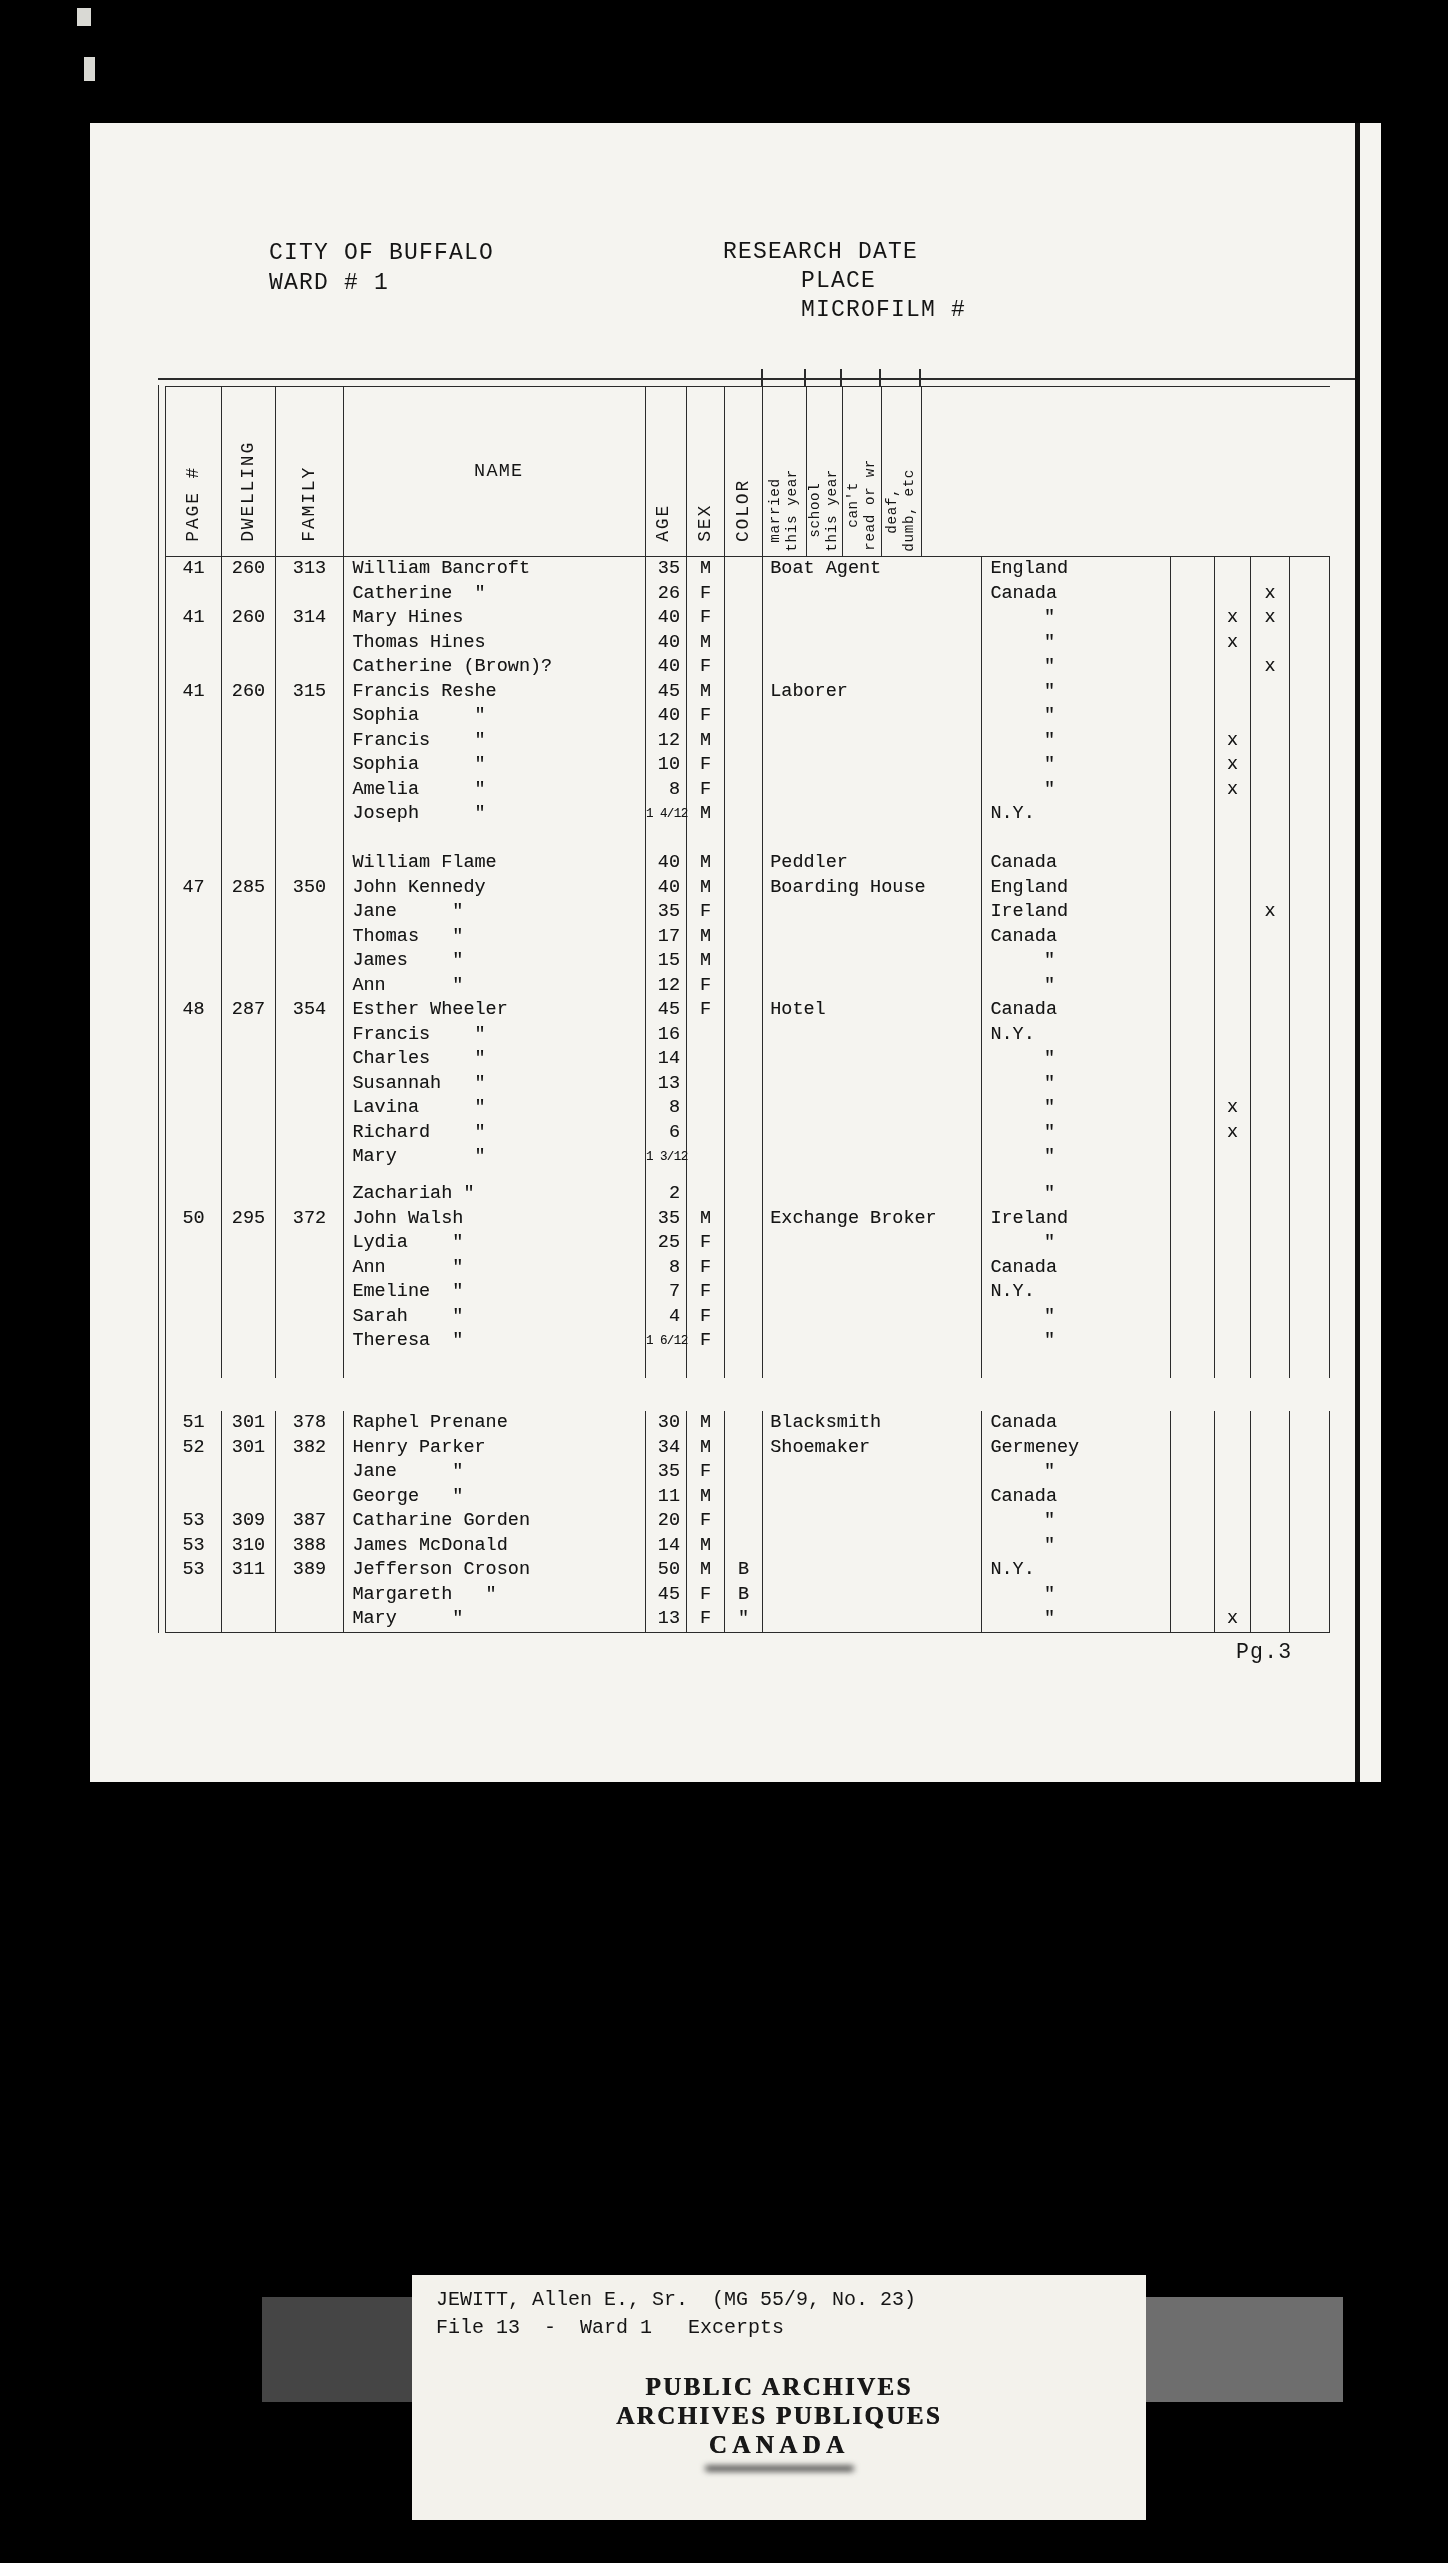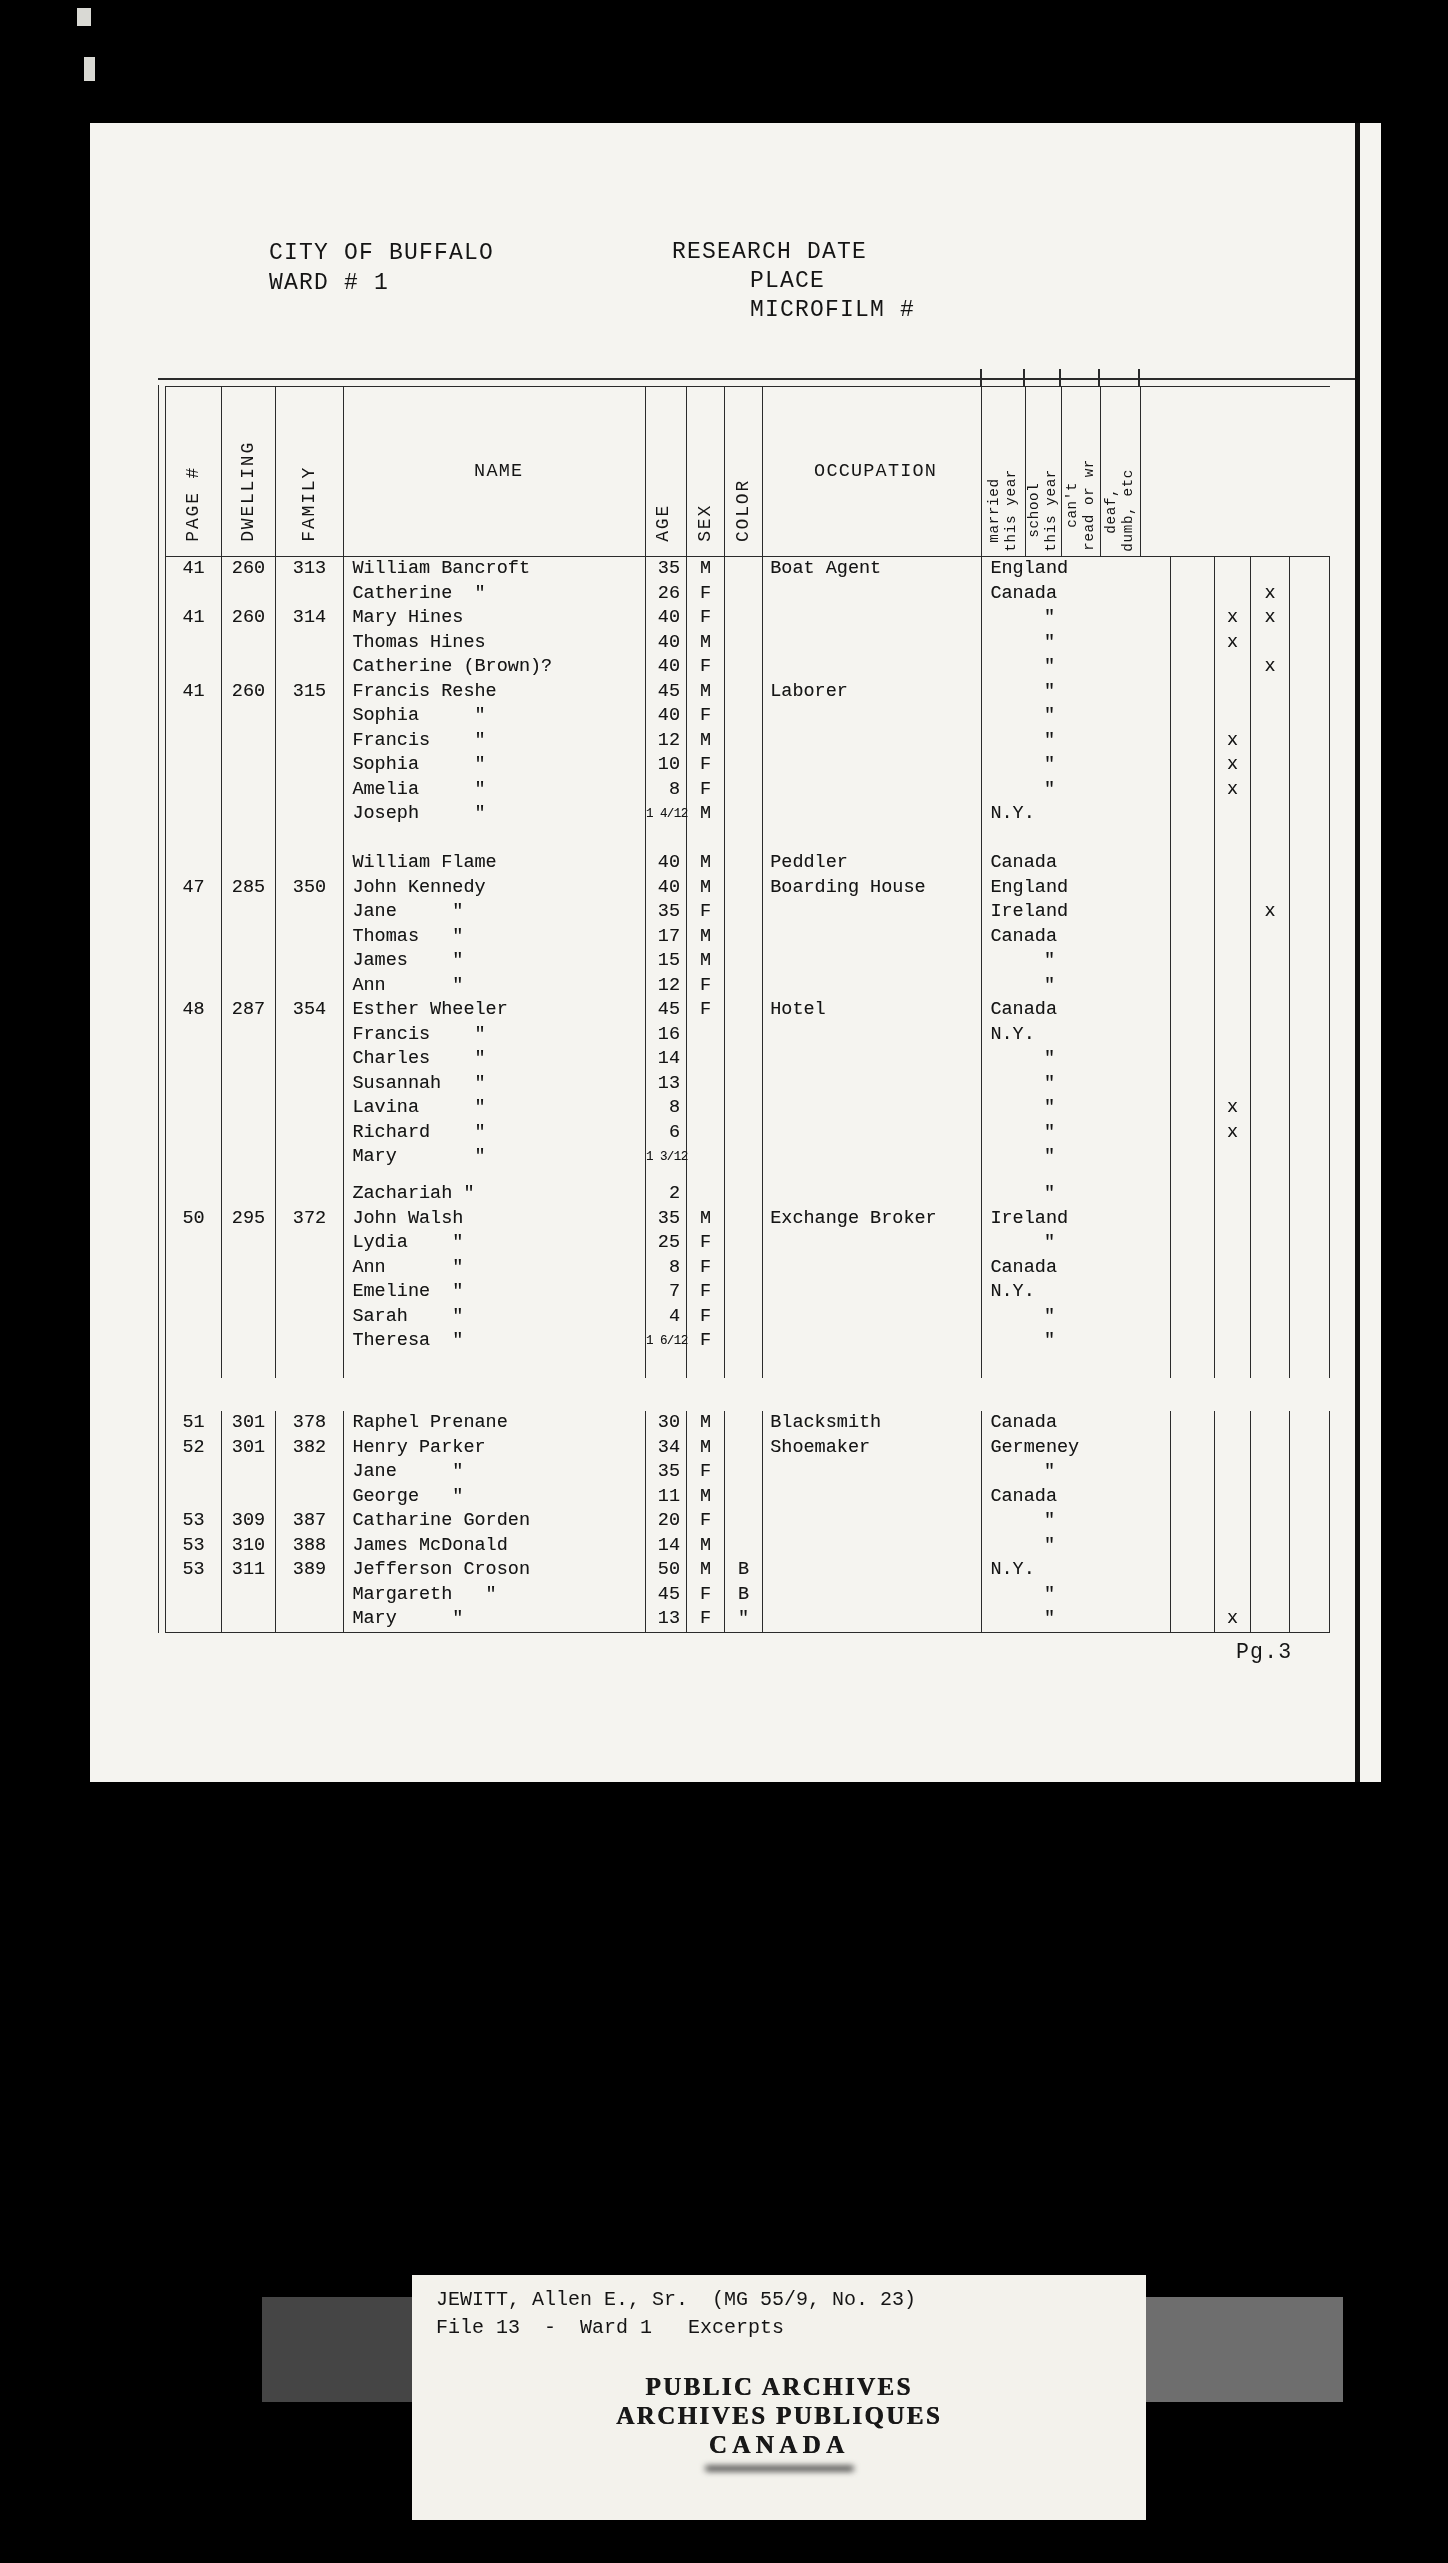--- a/index.html
+++ b/index.html
@@ -7,21 +7,21 @@
         font-family:"Liberation Mono","DejaVu Sans Mono",monospace;color:#151515;}
   .speck{position:absolute;background:#d9d9d4;}
   .speck1{left:77px;top:8.4px;width:14.3px;height:18px;}
   .speck2{left:84px;top:57px;width:10.8px;height:24px;}
 
   
   .page{position:absolute;left:90px;top:123px;width:1291px;height:1659px;background:#f5f4f0;}
   .page-edge{position:absolute;left:1265px;top:0;width:4.8px;height:1659px;background:#101010;}
 
   .doc-left{position:absolute;left:179px;top:115px;font-size:23px;line-height:30px;letter-spacing:1.2px;}
-  .doc-right{position:absolute;left:582px;top:115px;font-size:23px;line-height:29px;letter-spacing:1.2px;}
+  .doc-right{position:absolute;left:633px;top:115px;font-size:23px;line-height:29px;letter-spacing:1.2px;}
   .doc-right .ind{margin-left:78px;}
 
   
   .census-table{position:absolute;left:75px;top:263px;width:1164px;
                 border-top:1.8px solid #2b2b2b;border-left:1.8px solid #2b2b2b;}
   .census-table::before{content:"";position:absolute;left:-8.4px;top:-1.8px;width:1.8px;height:calc(100% + 1.8px);background:#2b2b2b;}
   .census-table::after{content:"";position:absolute;left:-8.4px;top:-9px;width:calc(100% + 37px);height:1.8px;background:#2b2b2b;}
 
   .header-row{display:flex;height:169px;border-bottom:1.8px solid #2b2b2b;position:relative;overflow:visible;}
   .hcell{position:relative;box-sizing:border-box;border-right:1.8px solid #2b2b2b;display:flex;justify-content:center;flex:0 0 auto;}
@@ -106,23 +106,20 @@
           </div>
         <div class="hcell rot c4">
             <span class="vert">AGE</span>
           </div>
         <div class="hcell rot c5">
             <span class="vert">SEX</span>
           </div>
         <div class="hcell rot c6">
             <span class="vert">COLOR</span>
           </div>
-        <div class="hcell hor c7">
-            <span>OCCUPATION</span>
-          </div>
         <div class="hcell rot tick tick-first c9">
             <span class="vert">married
 this year</span>
           </div>
         <div class="hcell rot tick c10">
             <span class="vert">school
 this year</span>
           </div>
         <div class="hcell rot tick c11">
             <span class="vert">can't

